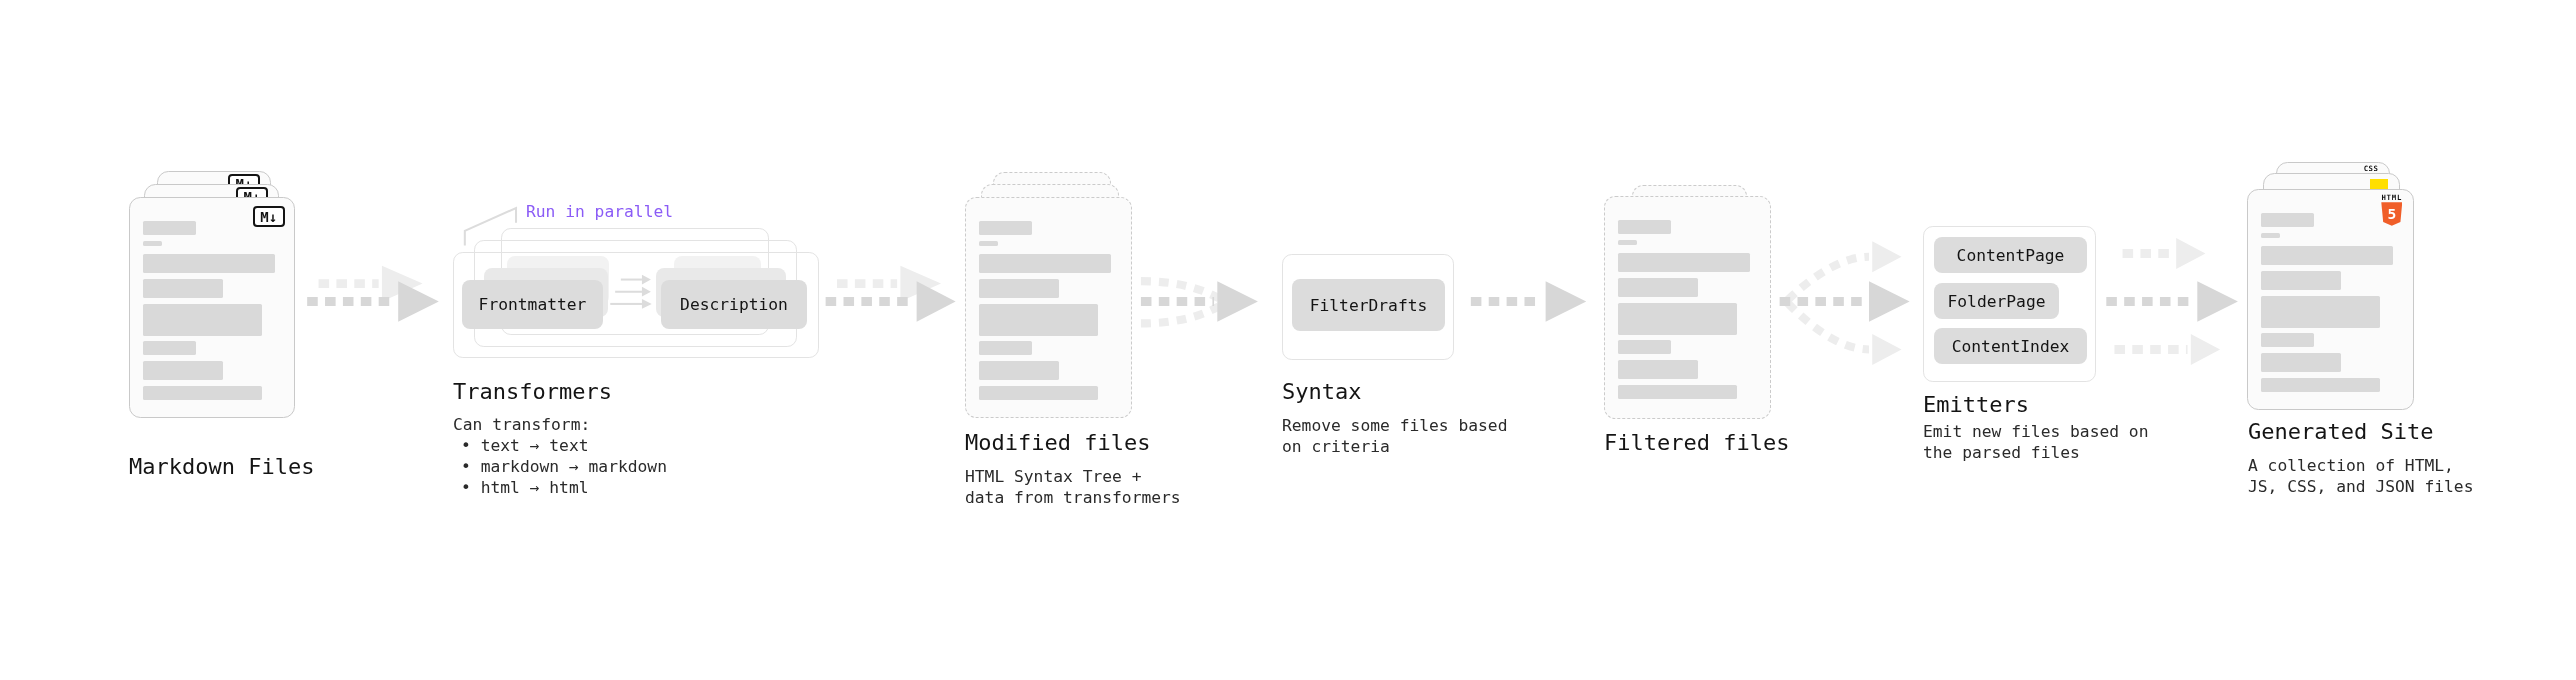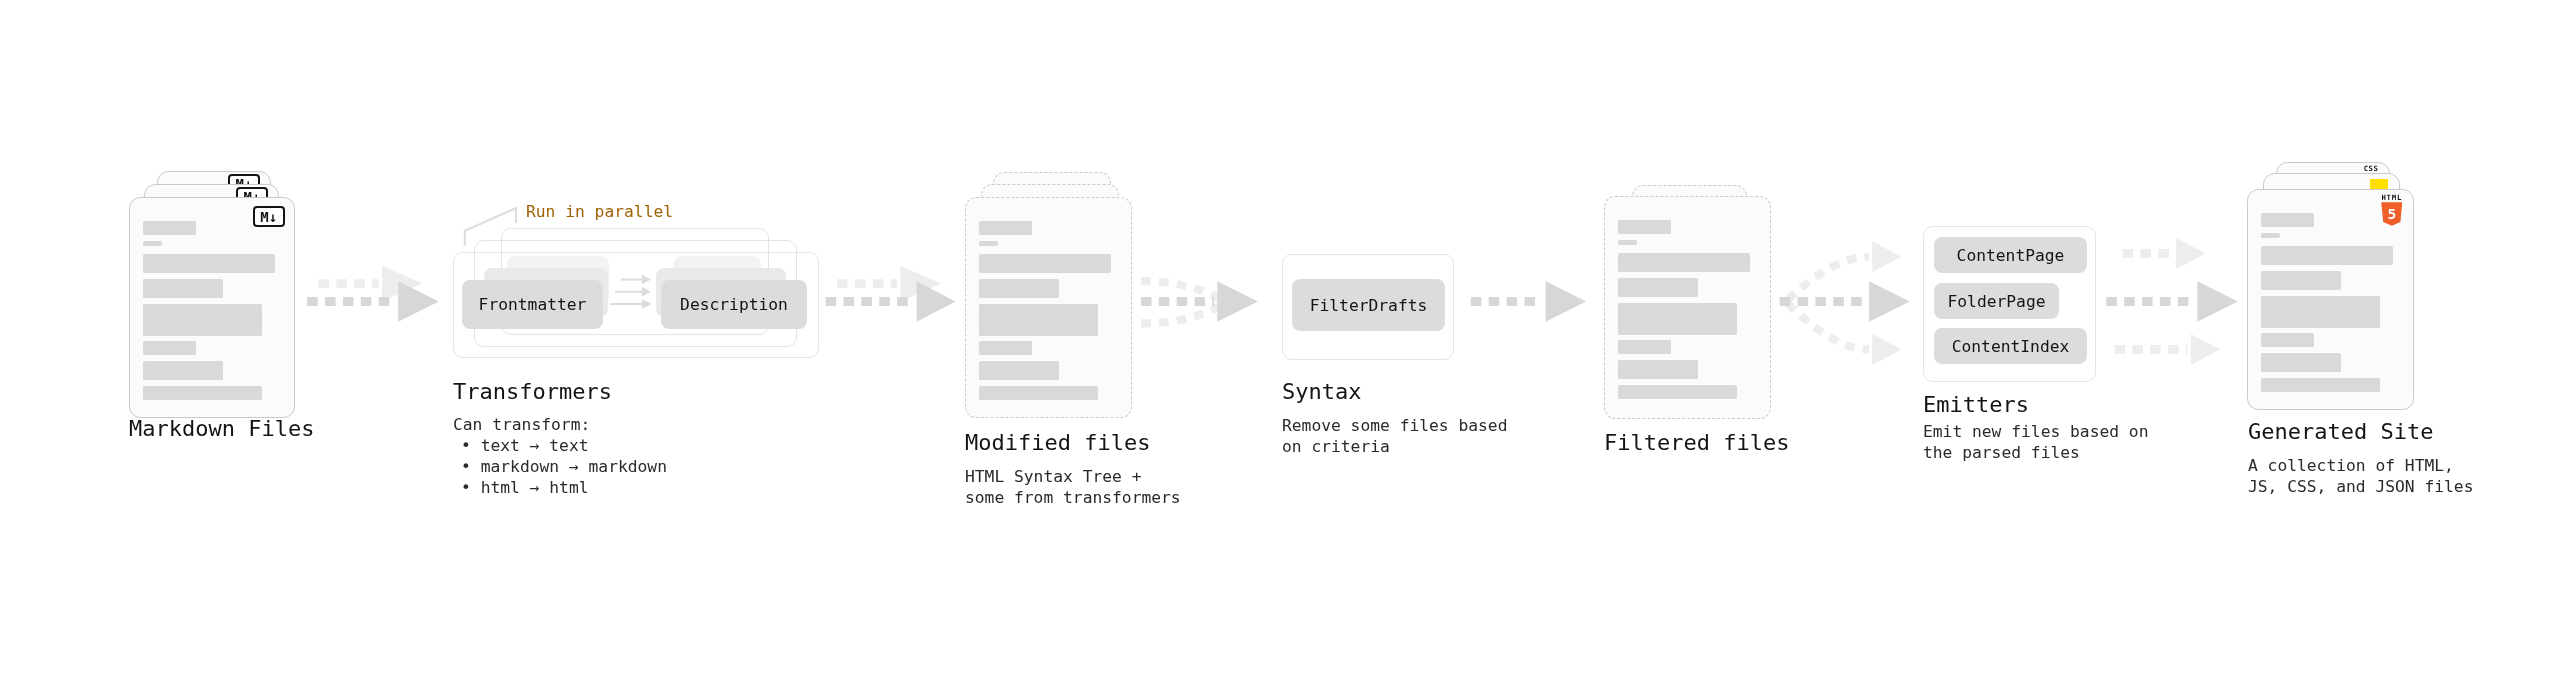--- a/index.html
+++ b/index.html
@@ -28,21 +28,21 @@
 
   .frame{position:absolute;border:1.6px solid #e3e3e3;border-radius:9.8px;background:transparent;box-sizing:border-box;}
   .pill{position:absolute;background:#dcdcdc;border-radius:8.1px;display:flex;align-items:center;justify-content:center;
     font-size:16.3px;color:#141414;box-sizing:border-box;}
   .pill.ghost1{background:#e9e9e9;}
   .pill.ghost2{background:#f2f2f2;}
 
   .stage-title{position:absolute;font-size:22px;color:#141414;white-space:nowrap;}
   .stage-sub{position:absolute;font-size:16.3px;line-height:21px;color:#2a2a2a;white-space:nowrap;}
   .stage-sub .bullet{padding-left:8.1px;}
-  .note{position:absolute;font-size:16.3px;color:#a16207;white-space:nowrap;}
+  .note{position:absolute;font-size:16.3px;color:#8b5cf6;white-space:nowrap;}
 
   .css-badge{position:absolute;line-height:1;}
   .css-text{font-size:7.3px;font-weight:bold;color:#141414;letter-spacing:0.4px;}
   .css-bar{height:2.4px;width:15.4px;background:#2668e8;margin-top:0.8px;}
   .js-badge{position:absolute;width:18px;height:9.8px;background:#ffdf00;}
   .html5-badge{position:absolute;width:24.4px;text-align:center;line-height:1;}
   .html5-text{font-size:7.3px;font-weight:bold;color:#141414;letter-spacing:0.8px;}
   .html5-shield{width:21px;height:23.6px;margin:0.8px auto 0;background:#f05e29;
     clip-path:polygon(0 0,100% 0,91% 84%,50% 100%,9% 84%);
     display:flex;align-items:center;justify-content:center;}
@@ -124,21 +124,21 @@
           <div class="bar" style="width: 53px; height: 14px; margin-top: 0px;"></div>
           <div class="bar" style="width: 18.7px; height: 5.7px; margin-top: 5.7px;"></div>
           <div class="bar" style="width: 132px; height: 19.5px; margin-top: 7.3px;"></div>
           <div class="bar" style="width: 80px; height: 19.5px; margin-top: 5.7px;"></div>
           <div class="bar" style="width: 119px; height: 32px; margin-top: 5.7px;"></div>
           <div class="bar" style="width: 53px; height: 14px; margin-top: 4.9px;"></div>
           <div class="bar" style="width: 80px; height: 19.5px; margin-top: 5.7px;"></div>
           <div class="bar" style="width: 119px; height: 14.6px; margin-top: 5.7px;"></div>
         </div>
     </div>
-    <div class="stage-title" style="left:129px;top:416px;">Markdown Files</div>
+    <div class="stage-title" style="left:129px;top:454px;">Markdown Files</div>
   </div>
 
   <div>
     <div class="frame" style="left:501px;top:228px;width:268px;height:107px;"></div>
     <div class="frame" style="left:474px;top:240px;width:323px;height:107px;"></div>
     <div class="frame" style="left:453px;top:252px;width:366px;height:106px;"></div>
 
     <div class="pill ghost2" style="left:507px;top:256px;width:102px;height:49px;"></div>
     <div class="pill ghost1" style="left:484px;top:268px;width:124px;height:49px;"></div>
     <div class="pill" style="left:462px;top:280px;width:141px;height:49px;">Frontmatter</div>
@@ -168,21 +168,21 @@
           <div class="bar" style="width: 80px; height: 19.5px; margin-top: 5.7px;"></div>
           <div class="bar" style="width: 119px; height: 32px; margin-top: 5.7px;"></div>
           <div class="bar" style="width: 53px; height: 14px; margin-top: 4.9px;"></div>
           <div class="bar" style="width: 80px; height: 19.5px; margin-top: 5.7px;"></div>
           <div class="bar" style="width: 119px; height: 14.6px; margin-top: 5.7px;"></div>
         </div>
     </div>
     <div class="stage-title" style="left:965px;top:430px;">Modified files</div>
     <div class="stage-sub" style="left:965px;top:466px;">
       <div>HTML Syntax Tree +</div>
-      <div>some from transformers</div>
+      <div>data from transformers</div>
     </div>
   </div>
 
   <div>
     <div class="frame" style="left:1282px;top:254px;width:172px;height:106px;"></div>
     <div class="pill" style="left:1292px;top:279px;width:153px;height:52px;">FilterDrafts</div>
     <div class="stage-title" style="left:1282px;top:379px;">Syntax</div>
     <div class="stage-sub" style="left:1282px;top:415px;">
       <div>Remove some files based</div>
       <div>on criteria</div>

